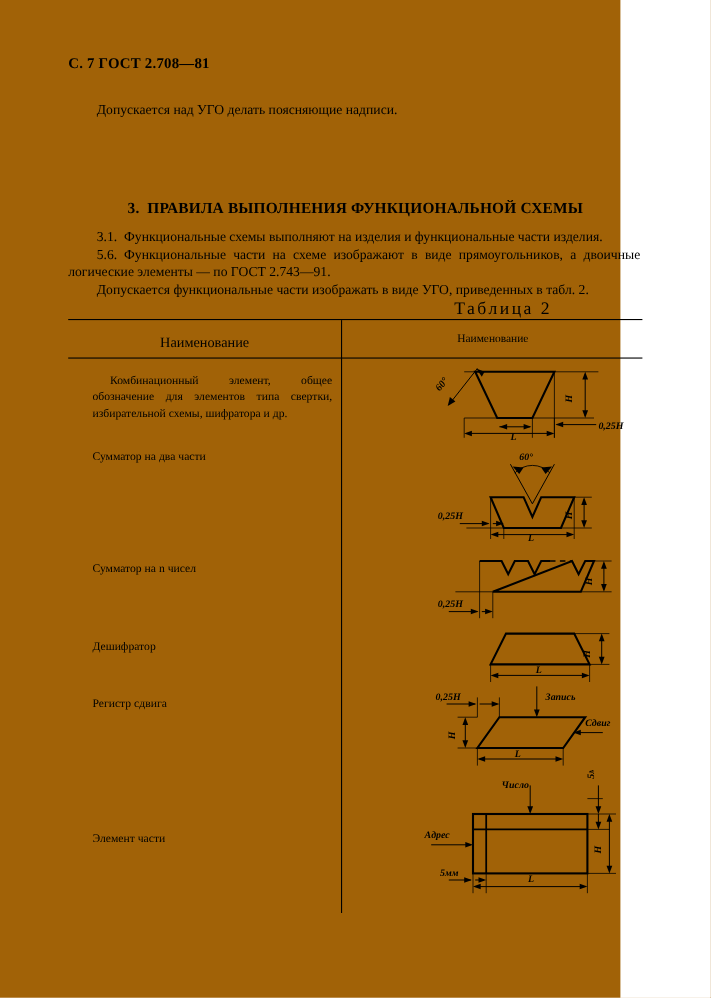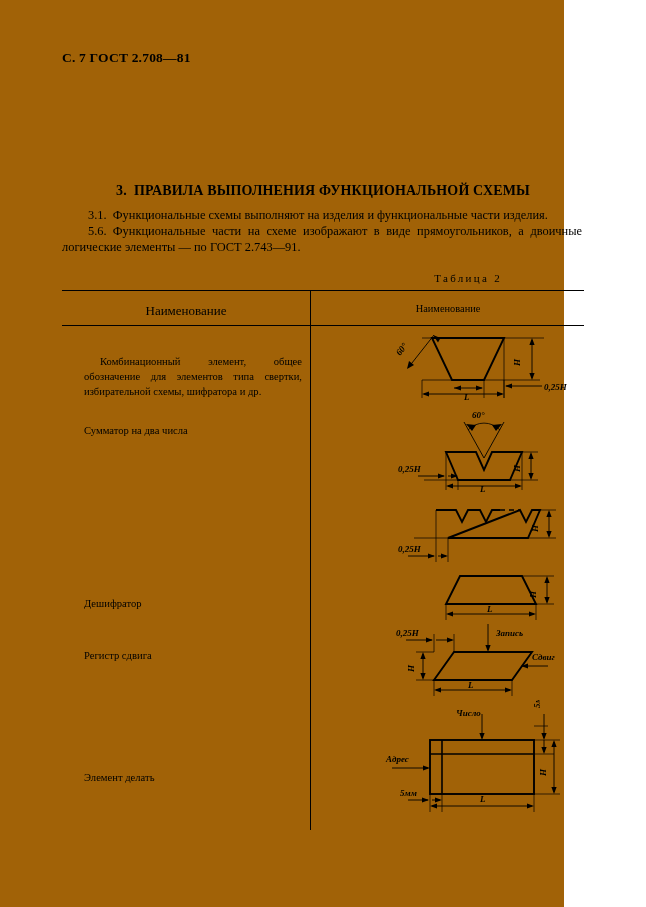--- a/index.html
+++ b/index.html
@@ -75,21 +75,21 @@
   .body-text-2 p {
     margin: 0;
     text-indent: 26px;
     text-align: justify;
   }
 
   .table-caption {
     position: absolute;
     right: 62px;
     top: 272px;
-    font-size: 11px;
+    font-size: 16px;
     letter-spacing: 2.3px;
   }
   .tbl-rule-top {
     position: absolute;
     left: 62px;
     top: 290px;
     width: 522px;
     height: 0;
     border-top: 1.6px solid #000;
   }
@@ -127,21 +127,20 @@
     font-size: 10.4px;
   }
 
   .row-label {
     position: absolute;
     left: 84px;
     width: 218px;
     font-size: 10.6px;
     line-height: 15.2px;
     text-align: justify;
-    margin-top: 15px;
   }
   .row-label.indent { text-indent: 16px; }
 
   
   .dg {
     position: absolute;
   }
   .dg svg { display: block; }
 
   .dim-label {
@@ -152,27 +151,29 @@
   }
 </style>
 </head>
 <body>
 
 <div class="page">
 
   <div class="page-header">С. 7 ГОСТ 2.708—81</div>
 
   <div class="body-text">
+    <p>Допускается над УГО делать поясняющие надписи.</p>
   </div>
 
   <div class="section-title">3. ПРАВИЛА ВЫПОЛНЕНИЯ ФУНКЦИОНАЛЬНОЙ СХЕМЫ</div>
 
   <div class="body-text-2">
     <p>3.1. Функциональные схемы выполняют на изделия и функциональные части изделия.</p>
     <p>5.6. Функциональные части на схеме изображают в виде прямоугольников, а двоичные логические элементы — по ГОСТ 2.743—91.</p>
+    <p>Допускается функциональные части изображать в виде УГО, приведенных в табл. 2.</p>
   </div>
 
   <div class="table-caption">Таблица 2</div>
 
   <div class="tbl-rule-top"></div>
   <div class="tbl-rule-head"></div>
   <div class="tbl-vline"></div>
 
   <div class="th-name">Наименование</div>
   <div class="th-desig">Наименование</div>
@@ -216,21 +217,21 @@
       </g>
       <g class="dim-label" fill="#000">
         <text x="4" y="24" transform="rotate(-52 10 22)">60°</text>
         <text x="128" y="38" transform="rotate(-90 128 38)">H</text>
         <text x="152" y="62">0,25H</text>
         <text x="72" y="72">L</text>
       </g>
     </svg>
   </div>
 
-  <div class="row-label" style="top:408px;">Сумматор на два числа</div>
+  <div class="row-label" style="top:408px;">Сумматор на два части</div>
 
   <div class="dg" style="left:398px; top:404px;">
     <svg width="170" height="88" viewBox="0 0 170 88">
       <g fill="none" stroke="#000">
 
         <line x1="66" y1="18" x2="86" y2="54" stroke-width="0.9"></line>
         <line x1="106" y1="18" x2="86" y2="54" stroke-width="0.9"></line>
 
         <path d="M70 26 A 22 22 0 0 1 102 26" stroke-width="0.8"></path>
 
@@ -262,20 +263,23 @@
       </g>
       <g class="dim-label" fill="#000">
         <text x="74" y="14">60°</text>
         <text x="122" y="68" transform="rotate(-90 122 68)">H</text>
         <text x="0" y="68">0,25H</text>
         <text x="82" y="88">L</text>
       </g>
     </svg>
   </div>
 
+  <div class="row-label" style="top:510px;">
+    <span>Сумматор на n чисел</span>
+  </div>
 
   <div class="dg" style="left:398px; top:500px;">
     <svg width="170" height="68" viewBox="0 0 170 68">
       <g fill="none" stroke="#000">
 
         <path d="M38 10 L58 10 L64 22 L70 10 L82 10 L88 22 L94 10 L102 10" stroke-width="1.9"></path>
         <path d="M102 10 L122 10" stroke-width="1.4" stroke-dasharray="5,4"></path>
         <path d="M122 10 L128 22 L134 10 L142 10 L130 38 L50 38 Z" stroke-width="1.9"></path>
 
         <line x1="38" y1="10" x2="38" y2="62" stroke-width="0.7"></line>
@@ -371,21 +375,21 @@
       <g class="dim-label" fill="#000">
         <text x="26" y="50" transform="rotate(-90 26 50)">H</text>
         <text x="80" y="66">L</text>
         <text x="8" y="14">0,25H</text>
         <text x="108" y="14">Запись</text>
         <text x="144" y="38">Сдвиг</text>
       </g>
     </svg>
   </div>
 
-  <div class="row-label" style="top:755px;">Элемент делать</div>
+  <div class="row-label" style="top:755px;">Элемент части</div>
 
   <div class="dg" style="left:378px; top:700px;">
     <svg width="196" height="118" viewBox="0 0 196 118">
       <g fill="none" stroke="#000">
 
         <rect x="52" y="40" width="104" height="54" stroke-width="1.9"></rect>
 
         <line x1="64" y1="40" x2="64" y2="94" stroke-width="1.6"></line>
 
         <line x1="52" y1="54" x2="156" y2="54" stroke-width="1.6"></line>

